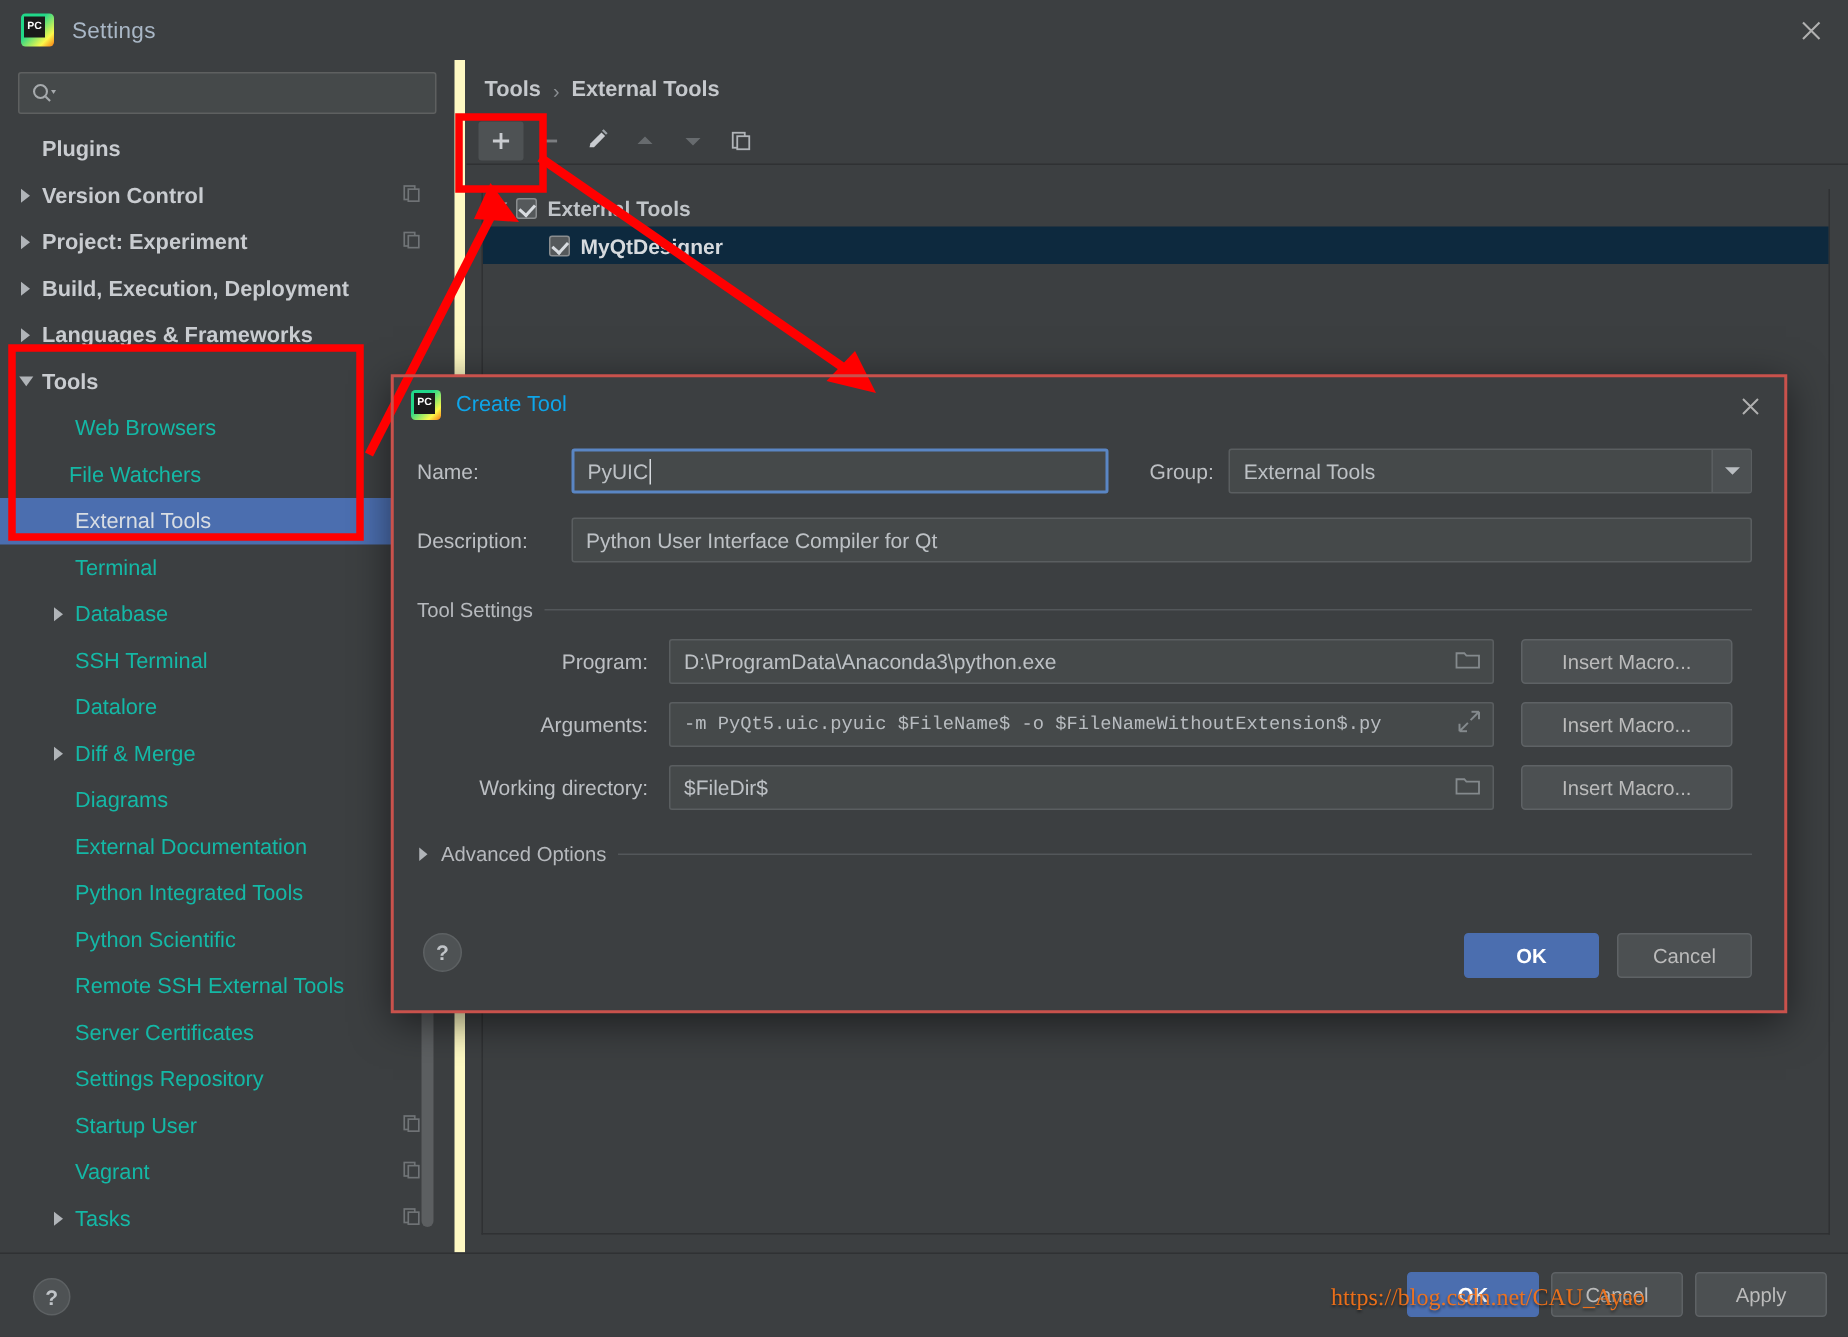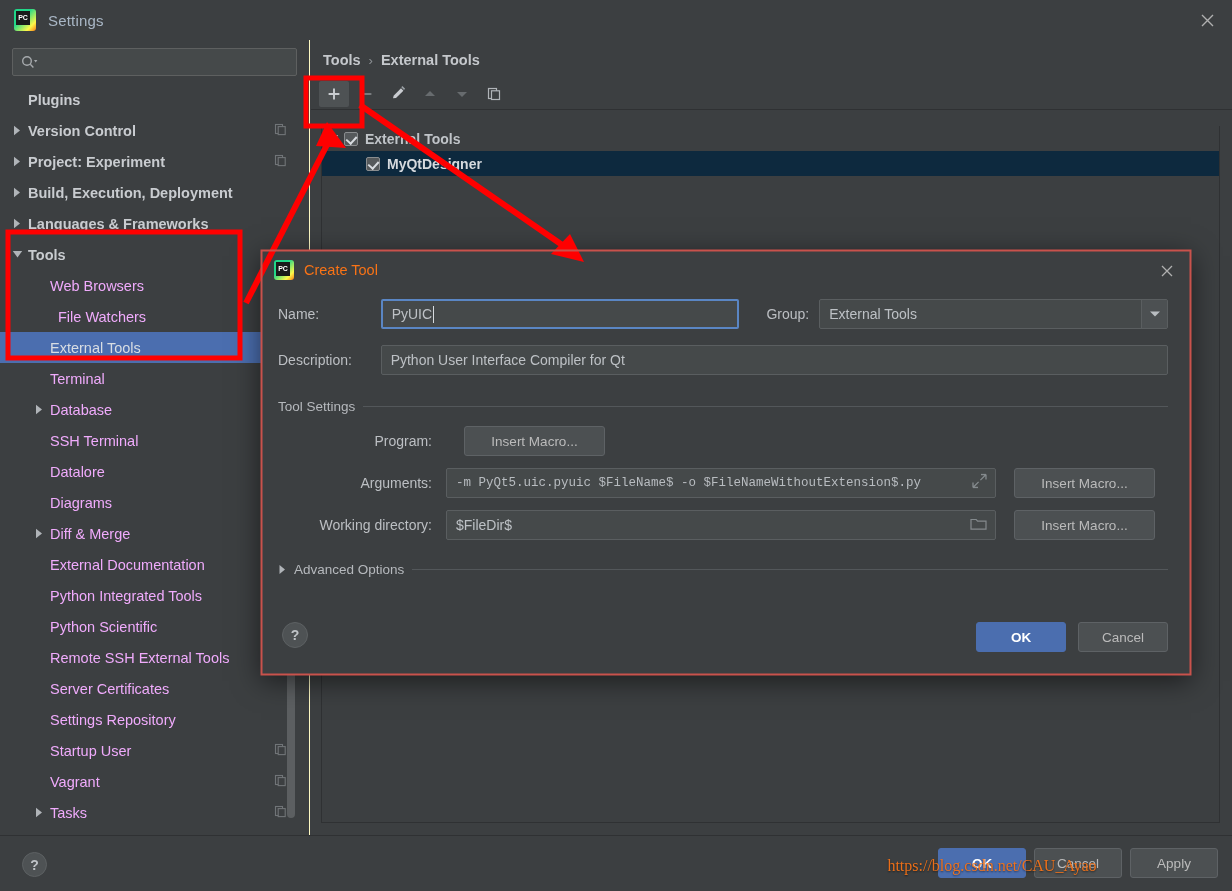--- a/index.html
+++ b/index.html
@@ -47,40 +47,40 @@
     width: 22px; height: 22px;
     display: flex; align-items: center; justify-content: center;
     color: #b0b0b0; font-size: 19px; line-height: 1;
     cursor: pointer;
   }
 
   
   .sidebar {
     position: absolute; left: 0; top: 40px; width: 310px; height: 795px;
     background: #3c3f41;
-    border-right: 1px solid #fef9c3;
+    border-right: 7px solid #fef9c3;
     overflow: hidden;
   }
   .search-wrap { padding: 8px 12px 6px 12px; }
   .search-box {
     height: 28px; background: #45494a;
     border: 1px solid #5e6060; border-radius: 2px;
     display: flex; align-items: center; padding: 0 8px;
   }
   .search-icon { display: flex; align-items: center; }
   .search-input {
     flex: 1; background: transparent; border: none; outline: none;
     color: #bbbbbb; font-size: 13px; font-family: "Liberation Sans", sans-serif;
     padding-left: 6px;
   }
   .tree { padding-top: 2px; font-size: 14.5px; }
   .tree-row {
     height: 31px; display: flex; align-items: center;
     padding-left: 6px; position: relative; cursor: default;
-    color: #f0abfc;
+    color: #14b8a6;
   }
   .tree-row.bold { font-weight: bold; color: #c9ccd0; }
   .tree-row.selected { background: #4b6eaf; color: #d8dde3; }
   .tw {
     width: 22px; min-width: 22px; display: flex;
     align-items: center; justify-content: center;
   }
   .tw svg { display: block; }
   .tree-label { white-space: nowrap; }
   .copy-badge {
@@ -168,21 +168,21 @@
   
   .dialog {
     position: absolute; left: 261px; top: 250px;
     width: 930px; height: 425px;
     background: #3c3f41;
     border: 1px solid #c45b55;
     box-shadow: 0 6px 26px rgba(0,0,0,.55);
   }
   .dlg-title {
     height: 38px; display: flex; align-items: center; padding-left: 12px;
-    font-size: 14.5px; color: #f97316;
+    font-size: 14.5px; color: #0ea5e9;
   }
   .dlg-title .pc-logo { margin-left: 0; margin-right: 10px; width: 20px; height: 20px; }
   .dlg-close {
     position: absolute; right: 12px; top: 9px; width: 22px; height: 22px;
     display: flex; align-items: center; justify-content: center;
     color: #b0b0b0; font-size: 17px; cursor: pointer;
   }
   .row { display: flex; align-items: center; margin: 0 0 8px 0; }
   .lbl {
     font-size: 14px; color: #bcbfc3; text-align: left;
@@ -328,21 +328,21 @@
             <svg width="11" height="9" viewBox="0 0 11 9">
               <path d="M0.8 1 L10.2 1 L5.5 7.5 Z" fill="#b0b4b8"></path>
             </svg>
           </span>
           <span class="tree-label">Tools</span>
         </div>
         <div class="tree-row" style="padding-left: 28px;">
           <span class="tw"></span>
           <span class="tree-label">Web Browsers</span>
         </div>
-        <div class="tree-row" style="padding-left: 36px;">
+        <div class="tree-row" style="padding-left: 24px;">
           <span class="tw"></span>
           <span class="tree-label">File Watchers</span>
         </div>
         <div class="tree-row selected" style="padding-left: 28px;">
           <span class="tw"></span>
           <span class="tree-label">External Tools</span>
         </div>
         <div class="tree-row" style="padding-left: 28px;">
           <span class="tw"></span>
           <span class="tree-label">Terminal</span>
@@ -357,30 +357,30 @@
         </div>
         <div class="tree-row" style="padding-left: 28px;">
           <span class="tw"></span>
           <span class="tree-label">SSH Terminal</span>
         </div>
         <div class="tree-row" style="padding-left: 28px;">
           <span class="tw"></span>
           <span class="tree-label">Datalore</span>
         </div>
         <div class="tree-row" style="padding-left: 28px;">
-          <span class="tw"></span>
-          <span class="tree-label">Diagrams</span>
-        </div>
-        <div class="tree-row" style="padding-left: 28px;">
           <span class="tw">
             <svg width="9" height="11" viewBox="0 0 9 11">
               <path d="M1 0.8 L7 5.5 L1 10.2 Z" fill="#b0b4b8"></path>
             </svg>
           </span>
           <span class="tree-label">Diff &amp; Merge</span>
+        </div>
+        <div class="tree-row" style="padding-left: 28px;">
+          <span class="tw"></span>
+          <span class="tree-label">Diagrams</span>
         </div>
         <div class="tree-row" style="padding-left: 28px;">
           <span class="tw"></span>
           <span class="tree-label">External Documentation</span>
         </div>
         <div class="tree-row" style="padding-left: 28px;">
           <span class="tw"></span>
           <span class="tree-label">Python Integrated Tools</span>
         </div>
         <div class="tree-row" style="padding-left: 28px;">
@@ -537,20 +537,28 @@
     </div>
 
     <div style="padding:16px 22px 0 16px;">
       <div class="group-title">
         <span>Tool Settings</span>
         <span class="line"></span>
       </div>
 
       <div class="row" style="margin-top:12px;">
         <div class="lbl" style="width:168px;text-align:right;padding-right:14px;">Program:</div>
+        <div class="field" style="width:550px;">
+          <span>D:\ProgramData\Anaconda3\python.exe</span>
+          <span class="field-icon">
+            <svg width="17" height="14" viewBox="0 0 17 14">
+              <path d="M1 3 H6.2 L7.6 4.6 H16 V12.6 H1 Z" stroke="#9aa0a4" stroke-width="1.2" fill="none"></path>
+            </svg>
+          </span>
+        </div>
         <div class="btn" style="width:141px;min-width:141px;margin-left:18px;">Insert Macro...</div>
       </div>
 
       <div class="row" style="margin-top:12px;">
         <div class="lbl" style="width:168px;text-align:right;padding-right:14px;">Arguments:</div>
         <div class="field mono" style="width:550px;">
           <span>-m PyQt5.uic.pyuic $FileName$ -o $FileNameWithoutExtension$.py</span>
           <span class="field-icon">
             <svg width="15" height="15" viewBox="0 0 15 15">
               <path d="M14 1 L9 1 M14 1 L14 6 M14 1 L8.4 6.6" stroke="#9aa0a4" stroke-width="1.3" fill="none"></path>

